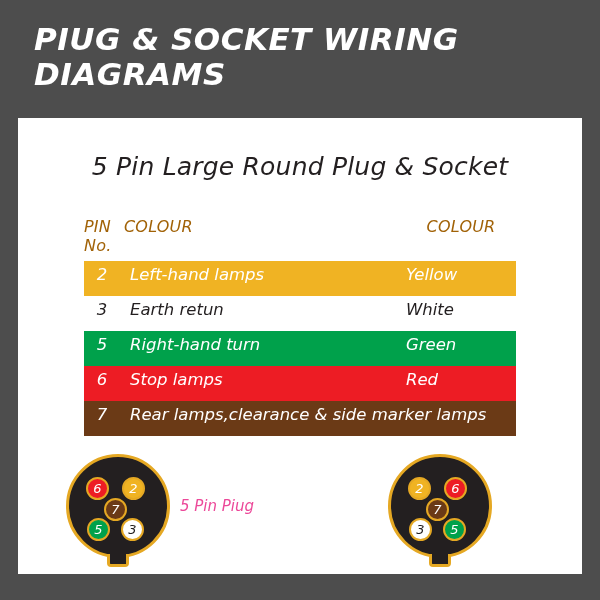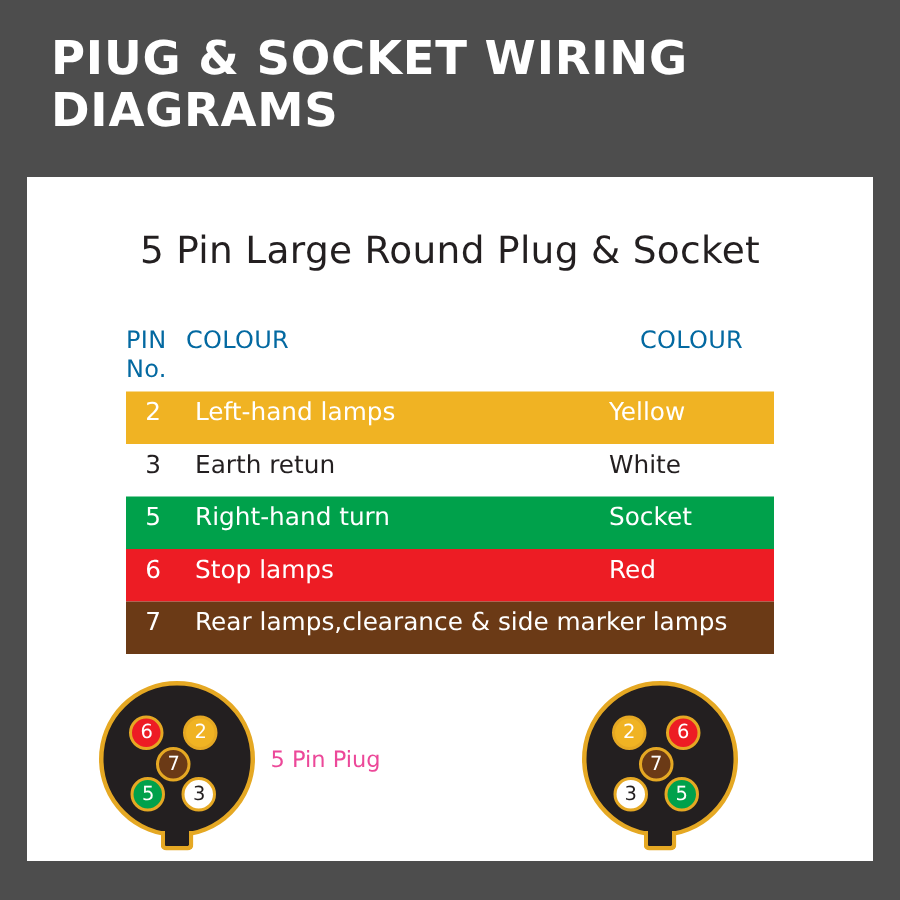--- a/index.html
+++ b/index.html
@@ -11,20 +11,21 @@
     height: 600px;
     background: #4d4d4d;
     font-family: "Liberation Sans", sans-serif;
     overflow: hidden;
   }
   .page {
     position: relative;
     width: 532px;
     height: 600px;
     box-sizing: border-box;
+    font-style: italic;
   }
   .header {
     padding: 22px 30px 6px 34px;
   }
   .header h1 {
     margin: 0;
     color: #ffffff;
     font-size: 31px;
     line-height: 1.12;
     letter-spacing: 0.5px;
@@ -52,21 +53,21 @@
     letter-spacing: 0.2px;
   }
   .table {
     margin: 36px auto 0 auto;
     width: 432px;
     font-family: "DejaVu Sans", sans-serif;
   }
   .thead {
     display: flex;
     font-size: 16px;
-    color: #0369a1;
+    color: #a16207;
     padding: 0 0 6px 0;
     letter-spacing: 0.2px;
   }
   .th-pin {
     width: 40px;
     text-align: left;
   }
   .th-circuit {
     flex: 1;
     text-align: left;
@@ -190,21 +191,21 @@
             <div class="c-colour">Yellow</div>
           </div>
           <div class="row" style="background: rgb(255, 255, 255); color: rgb(35, 31, 32);">
             <div class="c-pin">3</div>
             <div class="c-circuit">Earth retun</div>
             <div class="c-colour">White</div>
           </div>
           <div class="row" style="background: rgb(0, 161, 75); color: rgb(255, 255, 255);">
             <div class="c-pin">5</div>
             <div class="c-circuit">Right-hand turn</div>
-            <div class="c-colour">Socket</div>
+            <div class="c-colour">Green</div>
           </div>
           <div class="row" style="background: rgb(237, 28, 36); color: rgb(255, 255, 255);">
             <div class="c-pin">6</div>
             <div class="c-circuit">Stop lamps</div>
             <div class="c-colour">Red</div>
           </div>
           <div class="row" style="background: rgb(107, 58, 22); color: rgb(255, 255, 255);">
             <div class="c-pin">7</div>
             <div class="c-circuit">Rear lamps,clearance &amp; side marker lamps</div>
           </div>

